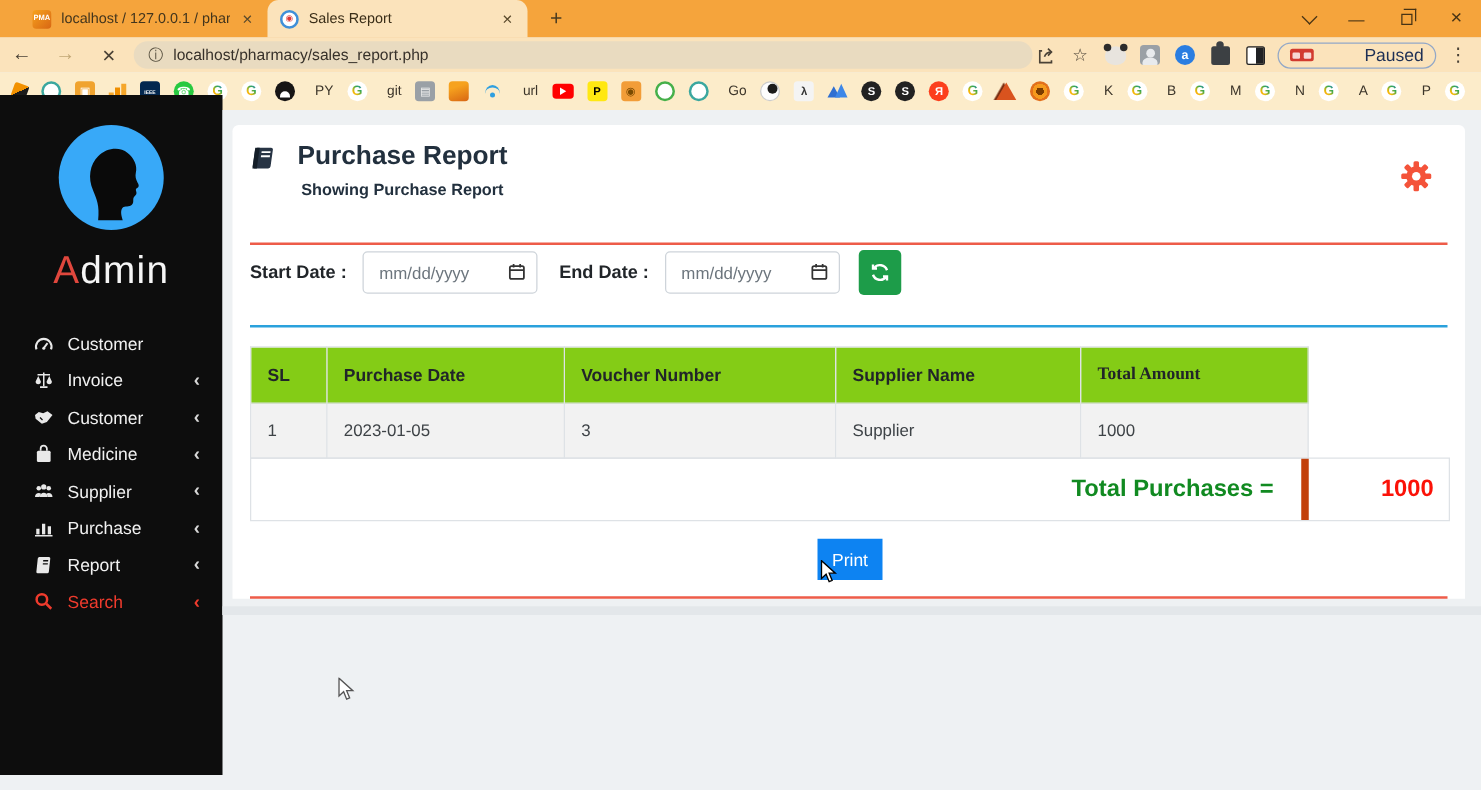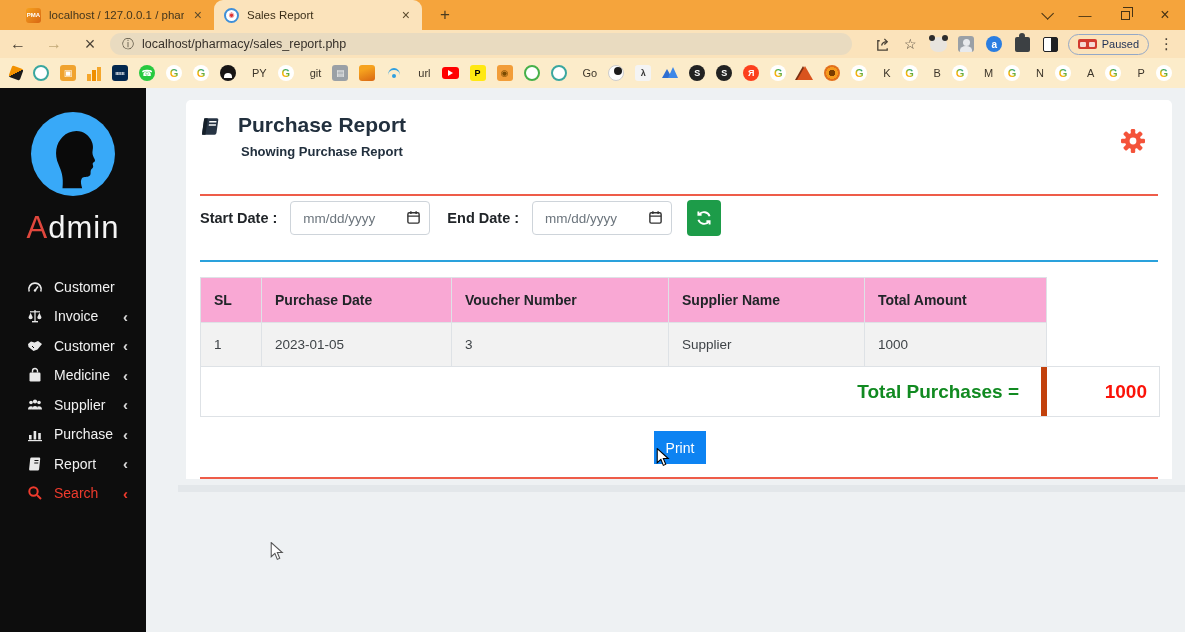--- a/index.html
+++ b/index.html
@@ -38,21 +38,21 @@
   .ext-person:before { content:""; position:absolute; left:4.5px; top:2.5px; width:7px; height:7px; background:#e8eaed; border-radius:50%; }
   .ext-person:after { content:""; position:absolute; left:2px; top:10px; width:12px; height:8px; background:#e8eaed; border-radius:50% 50% 0 0; }
   .ext-a { width:16px; height:16px; border-radius:50%; background:#2a7de1; color:#fff; font-size:10px; font-weight:bold; display:flex; align-items:center; justify-content:center; }
   .puzzle { width:15px; height:15px; background:#3c4043; border-radius:2px; position:relative; }
   .puzzle:before { content:""; position:absolute; top:-4px; left:4.5px; width:6px; height:6px; background:#3c4043; border-radius:50%; }
   .bw-square { width:15px; height:15px; border:1.6px solid #202124; border-radius:2px; background:linear-gradient(90deg,#fff 55%,#202124 55%); }
   .paused-pill { height:21px; border:1px solid #93a8c7; border-radius:11px; display:flex; align-items:center; gap:5px; padding:0 9px; }
   .paused-badge { width:19px; height:10px; background:#d23b2f; border-radius:2px; position:relative; }
   .paused-badge:before { content:""; position:absolute; left:2px; top:2.5px; width:6px; height:5px; background:#f7d9d4; border-radius:1px; }
   .paused-badge:after { content:""; position:absolute; right:2px; top:2.5px; width:6px; height:5px; background:#f7d9d4; border-radius:1px; }
-  .paused-txt { font-size:11px; color:#1d2f55; }
+  .paused-txt { font-size:14px; color:#1d2f55;margin-left:36px; }
 
   .bookmarks { position:absolute; left:0; top:58px; width:1185px; height:30px; background:#fcecca; display:flex; align-items:center; gap:11px; padding:0 10px; }
   .bm { display:flex; align-items:center; gap:4px; flex:none; }
   .bm .lbl { font-size:11px; color:#3c352a;padding-left:12px; }
   .bm-ic { width:16px; height:16px; display:flex; align-items:center; justify-content:center; flex:none; }
   .bk-circle { border-radius:50%; font-weight:bold; }
   .bk-sq { border-radius:3px; font-weight:bold; }
   .bk-ring { border-radius:50%; background:#fff; }
   .bk-g { border-radius:50%; background:#fff; font-weight:bold; font-size:11px;
           background-image:none; }
@@ -70,21 +70,21 @@
   .bk-mtn { position:relative; }
   .bk-mtn:before { content:""; position:absolute; left:0; top:4px; width:0; height:0; border-left:5px solid transparent; border-right:5px solid transparent; border-bottom:9px solid #2f6fd1; }
   .bk-mtn:after { content:""; position:absolute; left:6px; top:2px; width:0; height:0; border-left:5.5px solid transparent; border-right:5.5px solid transparent; border-bottom:11px solid #3d87e8; }
   .bk-duck { border-radius:50%; background:#fdfdfd; border:1px solid #ccc; position:relative; }
   .bk-duck:before { content:""; position:absolute; right:1px; top:1px; width:8px; height:8px; background:#1b1b1b; border-radius:50%; }
   .bk-ml { width:0; height:0; border-left:8px solid transparent; border-right:8px solid transparent; border-bottom:14px solid #d9531e; filter:drop-shadow(-2px 0 0 #7a2f12); }
   .bk-eye { border-radius:50%; background:radial-gradient(circle at 50% 50%, #7a3c00 0 3px, #f59a1d 3px 6px, #e2701c 6px); }
   .bm-overflow { margin-left:auto; font-size:13px; color:#4a3b20; padding-right:14px; }
 
   
-  .sidebar { position:absolute; left:0; top:88px; width:146px; height:544px; background:#0d0d0d; }
+  .sidebar { position:absolute; left:0; top:76px; width:178px; height:544px; background:#0d0d0d; }
   .avatar-wrap { width:84px; height:84px; border-radius:50%; background:#38a9f8; margin:24px auto 0; overflow:hidden; }
   .brand { text-align:center; margin-top:14px; font-size:31px; font-weight:300; color:#f5f5f5; letter-spacing:1px; }
   .brand .first { color:#e0473d; }
   .menu { margin-top:26px; }
   .side-item { display:flex; align-items:center; height:29.5px; padding:0 18px 0 26px; color:#f1f1f1; font-size:14px; cursor:pointer; }
   .side-item .s-ic { width:17px; height:17px; margin-right:11px; display:flex; align-items:center; justify-content:center; color:#e8e8e8; }
   .side-item .s-ic svg { width:16px; height:16px; }
   .side-item .chev { margin-left:auto; font-size:15px; font-weight:bold; color:#d8d8d8; line-height:1; }
   .side-item.active { color:#ef3b2d; }
   .side-item.active .s-ic { color:#ef3b2d; }
@@ -110,21 +110,21 @@
   .date-input { position:relative; margin-left:13px; }
   .date-input input { width:140px; height:34px; border:1px solid #ced4da; border-radius:4px; padding:0 32px 0 12px; font-size:13.5px; color:#495057; font-family:inherit; outline:none; }
   .date-input input::placeholder { color:#6c757d; }
   .date-input .cal { position:absolute; right:9px; top:9px; width:15px; height:15px; color:#333; }
   .gap-end { width:17px; }
   .sync-btn { margin-left:15px; width:34px; height:36px; background:#1d9c49; border:none; border-radius:4px; display:flex; align-items:center; justify-content:center; cursor:pointer; }
   .sync-btn svg { width:16px; height:16px; }
 
   .table-zone { position:absolute; left:14px; top:177px; width:960px; }
   .ptable { width:846px; border-collapse:collapse; table-layout:fixed; }
-  .ptable th { border:1px solid #dee2e6; text-align:left; padding:0 0 0 13px; height:45px; font-size:14px; font-weight:700; color:#212529; background:#f9a8d4; }
+  .ptable th { border:1px solid #dee2e6; text-align:left; padding:0 0 0 13px; height:45px; font-size:14px; font-weight:700; color:#212529; background:#84cc16; }
   .ptable td { border:1px solid #dee2e6; padding:0 0 0 13px; height:44px; font-size:13.5px; color:#3e4347; background:#f2f2f2; }
   .total-row { width:960px; margin-top:-1px; height:51px; display:flex; border:1px solid #dee2e6; }
   .total-label-cell { width:846px; border-right:6px solid #c2410c; display:flex; align-items:center; justify-content:flex-end; padding-right:22px; font-size:19px; font-weight:700; color:#118a21; }
   .total-value-cell { flex:1; display:flex; align-items:center; justify-content:flex-end; padding-right:12px; font-size:19px; font-weight:700; color:#fb1208; }
   .print-row { width:960px; display:flex; justify-content:center; margin-top:14px; }
   .print-btn { width:52px; height:33px; background:#0d83f2; color:#fff; border:none; border-radius:0; font-size:14px; font-family:inherit; cursor:pointer; }
 
   .cursor { position:absolute; width:16px; height:20px; z-index:50; }
 </style>
 </head>
@@ -516,21 +516,21 @@
     <div class="hr2"></div>
 
     <div class="table-zone">
       <table class="ptable">
         <thead>
             <tr id="ptable-head">
               <th style="width: 61px;">SL</th>
               <th style="width: 190px;">Purchase Date</th>
               <th style="width: 217px;">Voucher Number</th>
               <th style="width: 196px;">Supplier Name</th>
-              <th style="width: 182px;">Total Amount</th>
+              <th style="width: 182px; font-family: Liberation Serif, serif;">Total Amount</th>
             </tr>
           </thead>
         <tbody id="ptable-body">
             <tr>
               <td>1</td>
               <td>2023-01-05</td>
               <td>3</td>
               <td>Supplier</td>
               <td>1000</td>
             </tr>

